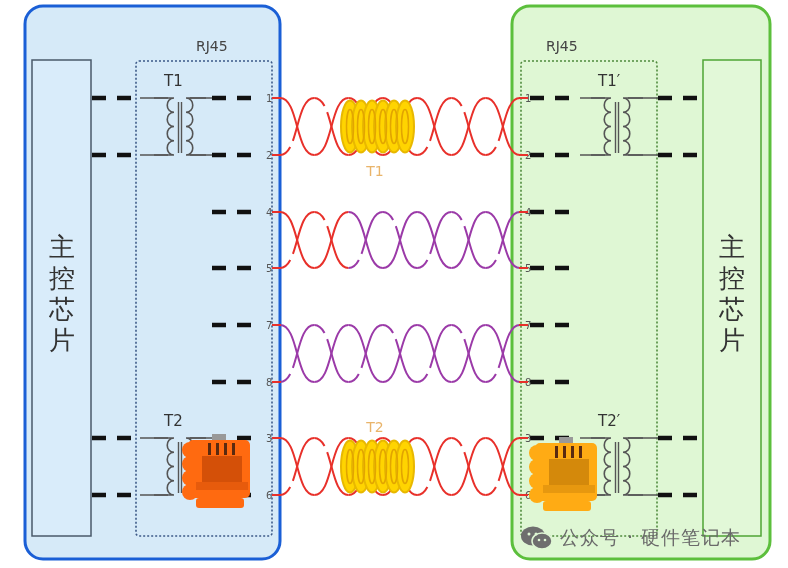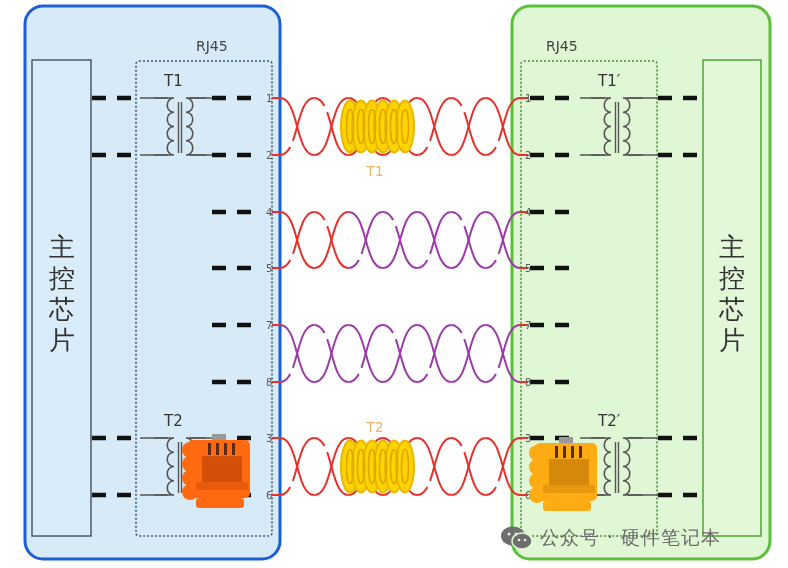--- a/index.html
+++ b/index.html
@@ -1,20 +1,20 @@
 <!DOCTYPE html>
 <html><head>
 <meta charset="utf-8">
 <style>
   html, body { margin:0; padding:0; background:#ffffff; }
   body { width:788px; height:568px; position:relative; overflow:hidden;
          font-family:"DejaVu Sans", sans-serif; }
   svg { position:absolute; left:0; top:0; }
   .lbl { font-family:"DejaVu Sans", sans-serif; }
-  .watermark { position:absolute; left:500px; top:524px; height:28px; display:flex; align-items:center;
+  .watermark { position:absolute; left:520px; top:524px; height:28px; display:flex; align-items:center;
                font-size:19px; color:#6a6a6a; font-family:"DejaVu Sans", sans-serif; letter-spacing:1px; }
   .wm-icon { width:34px; height:26px; position:relative; margin-right:6px; }
 </style>
 </head>
 <body>
 
 <svg id="dg" width="788" height="568" viewBox="0 0 788 568" xmlns="http://www.w3.org/2000/svg">
 
   <rect x="25" y="6" width="255" height="553" rx="18" fill="#d6eaf8" stroke="#1a5fd6" stroke-width="3"></rect>
   <rect x="32" y="60" width="59" height="476" fill="#d9ecfa" stroke="#4a5a6a" stroke-width="1.5"></rect>

